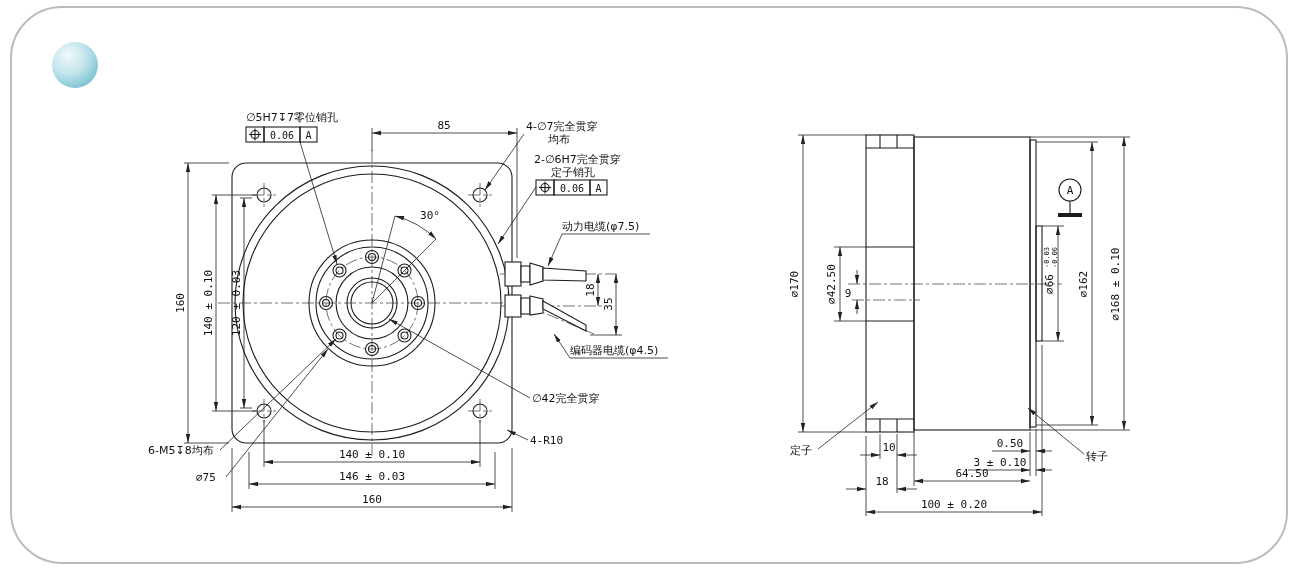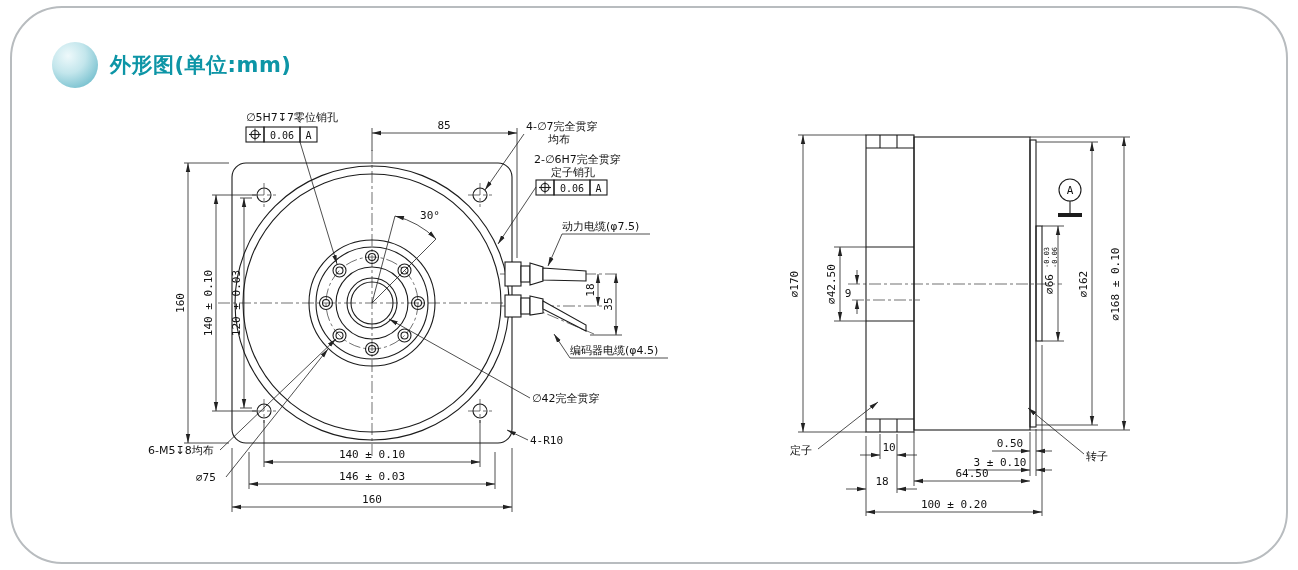--- a/index.html
+++ b/index.html
@@ -24,21 +24,20 @@
   .cl  { stroke:#333; stroke-width:0.7; fill:none; stroke-dasharray:12 3 3 3; }
 </style>
 </head>
 <body>
 
 <div class="page">
   <div class="frame"></div>
 
   <div class="header">
     <div class="sphere"></div>
-    <div class="title">外形图(单位:mm)</div>
   </div>
 
   <svg width="1298" height="570" viewBox="0 0 1298 570">
     <defs>
       <marker id="aE" markerWidth="10" markerHeight="7" refX="9" refY="3" orient="auto" markerUnits="userSpaceOnUse">
         <path d="M0,0.8 L9,3 L0,5.2 Z" fill="#222"></path>
       </marker>
       <marker id="aS" markerWidth="10" markerHeight="7" refX="0" refY="3" orient="auto" markerUnits="userSpaceOnUse">
         <path d="M9,0.8 L0,3 L9,5.2 Z" fill="#222"></path>
       </marker>

